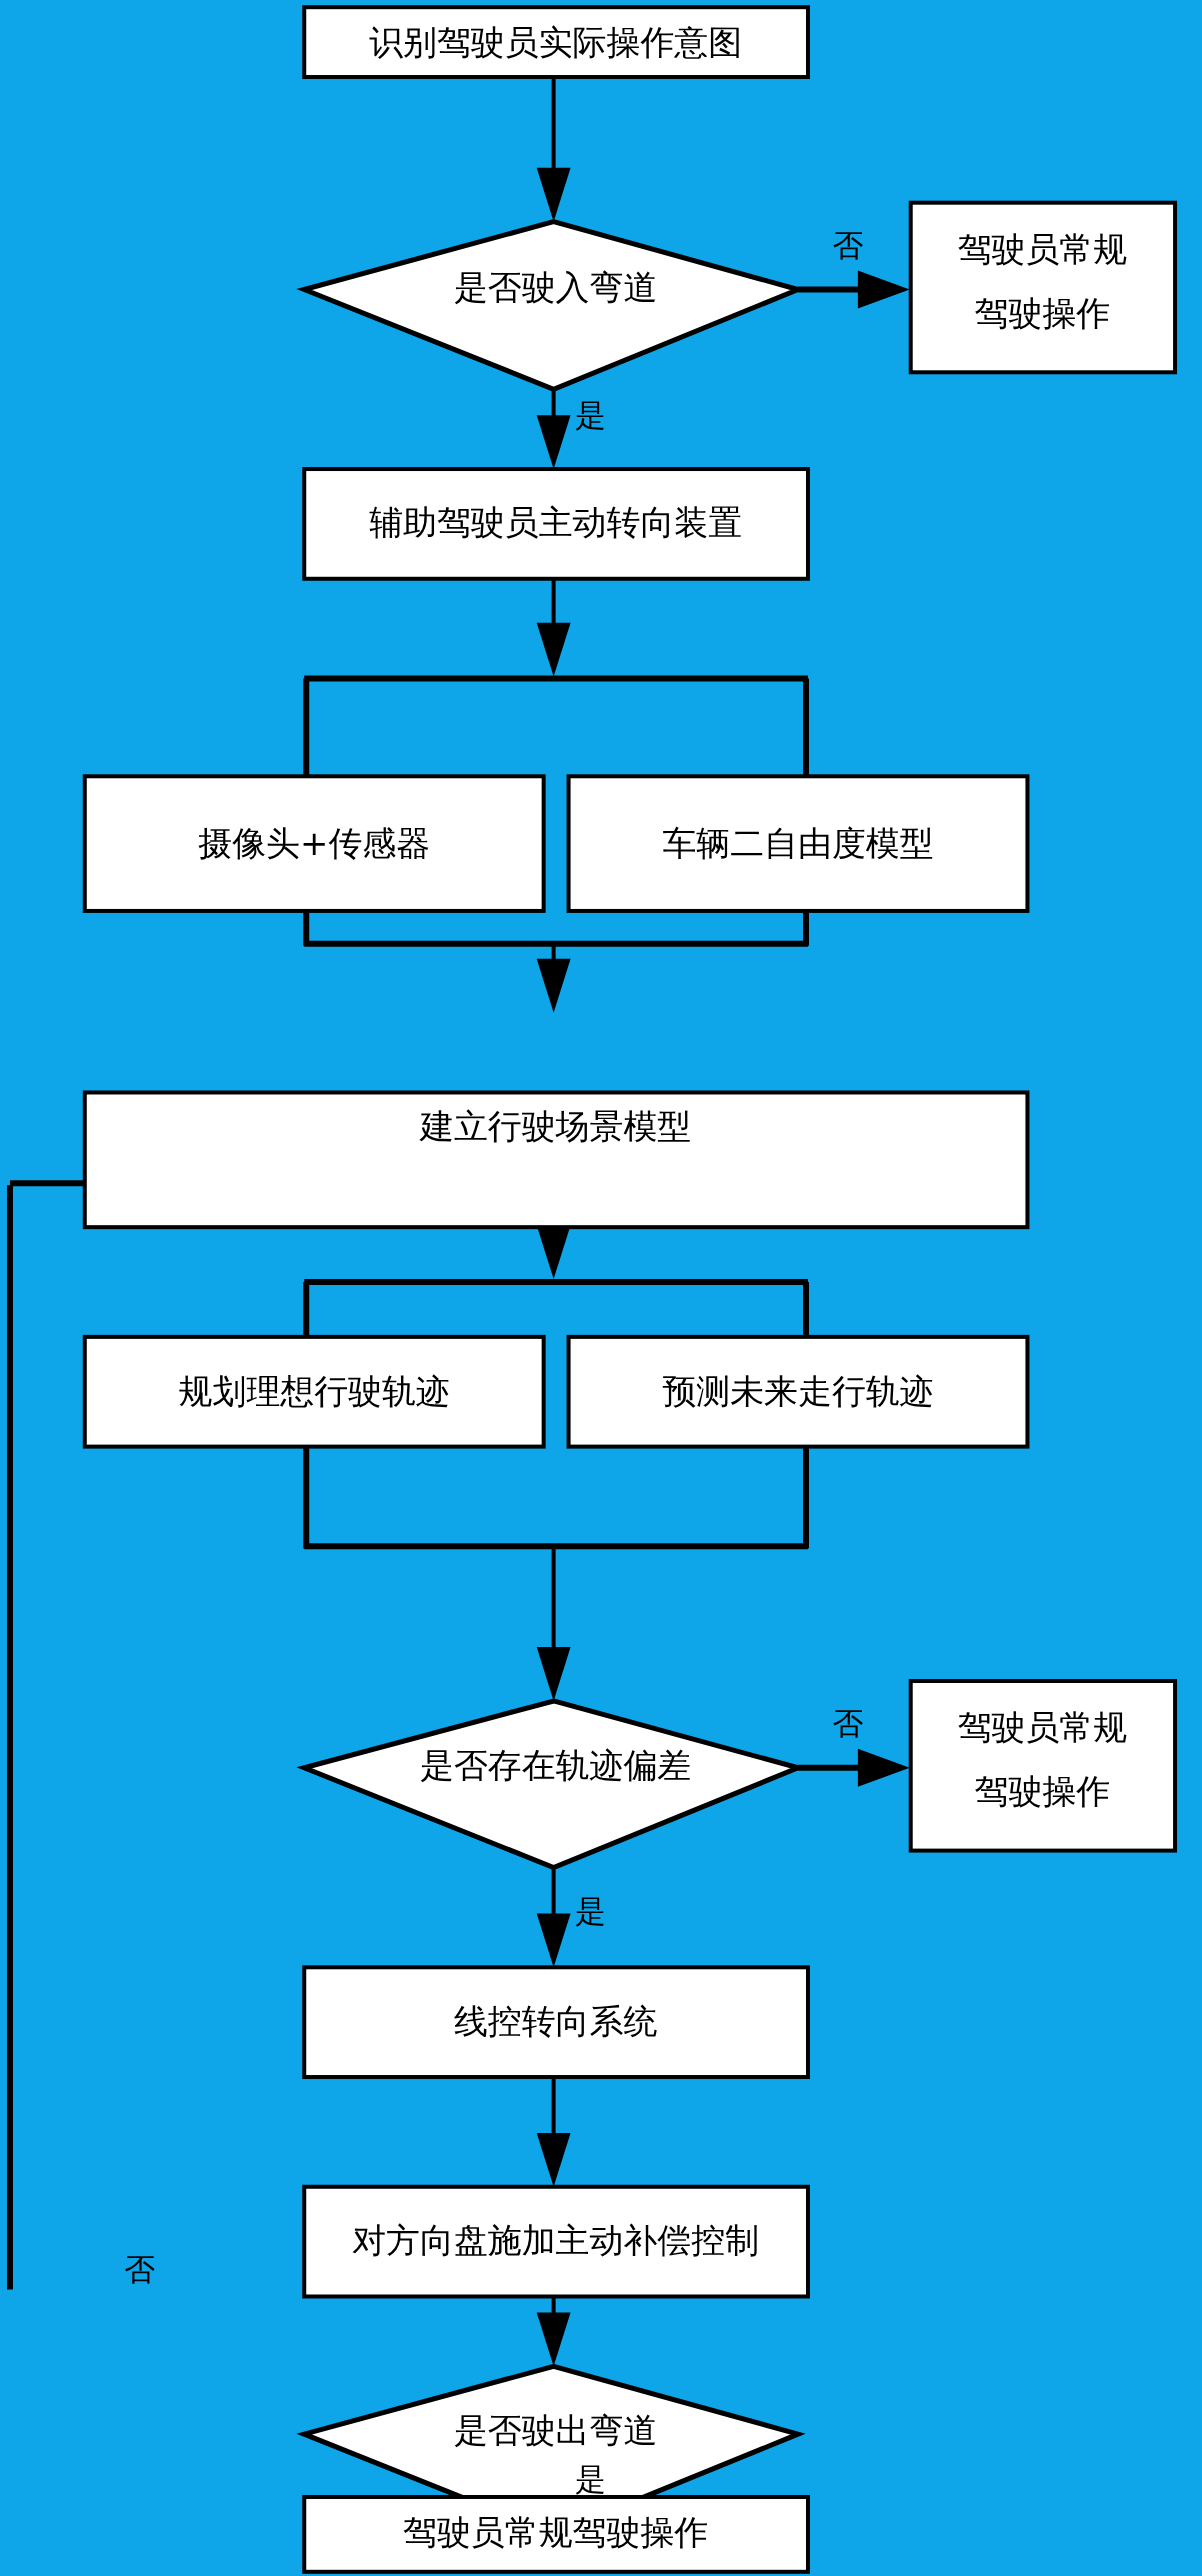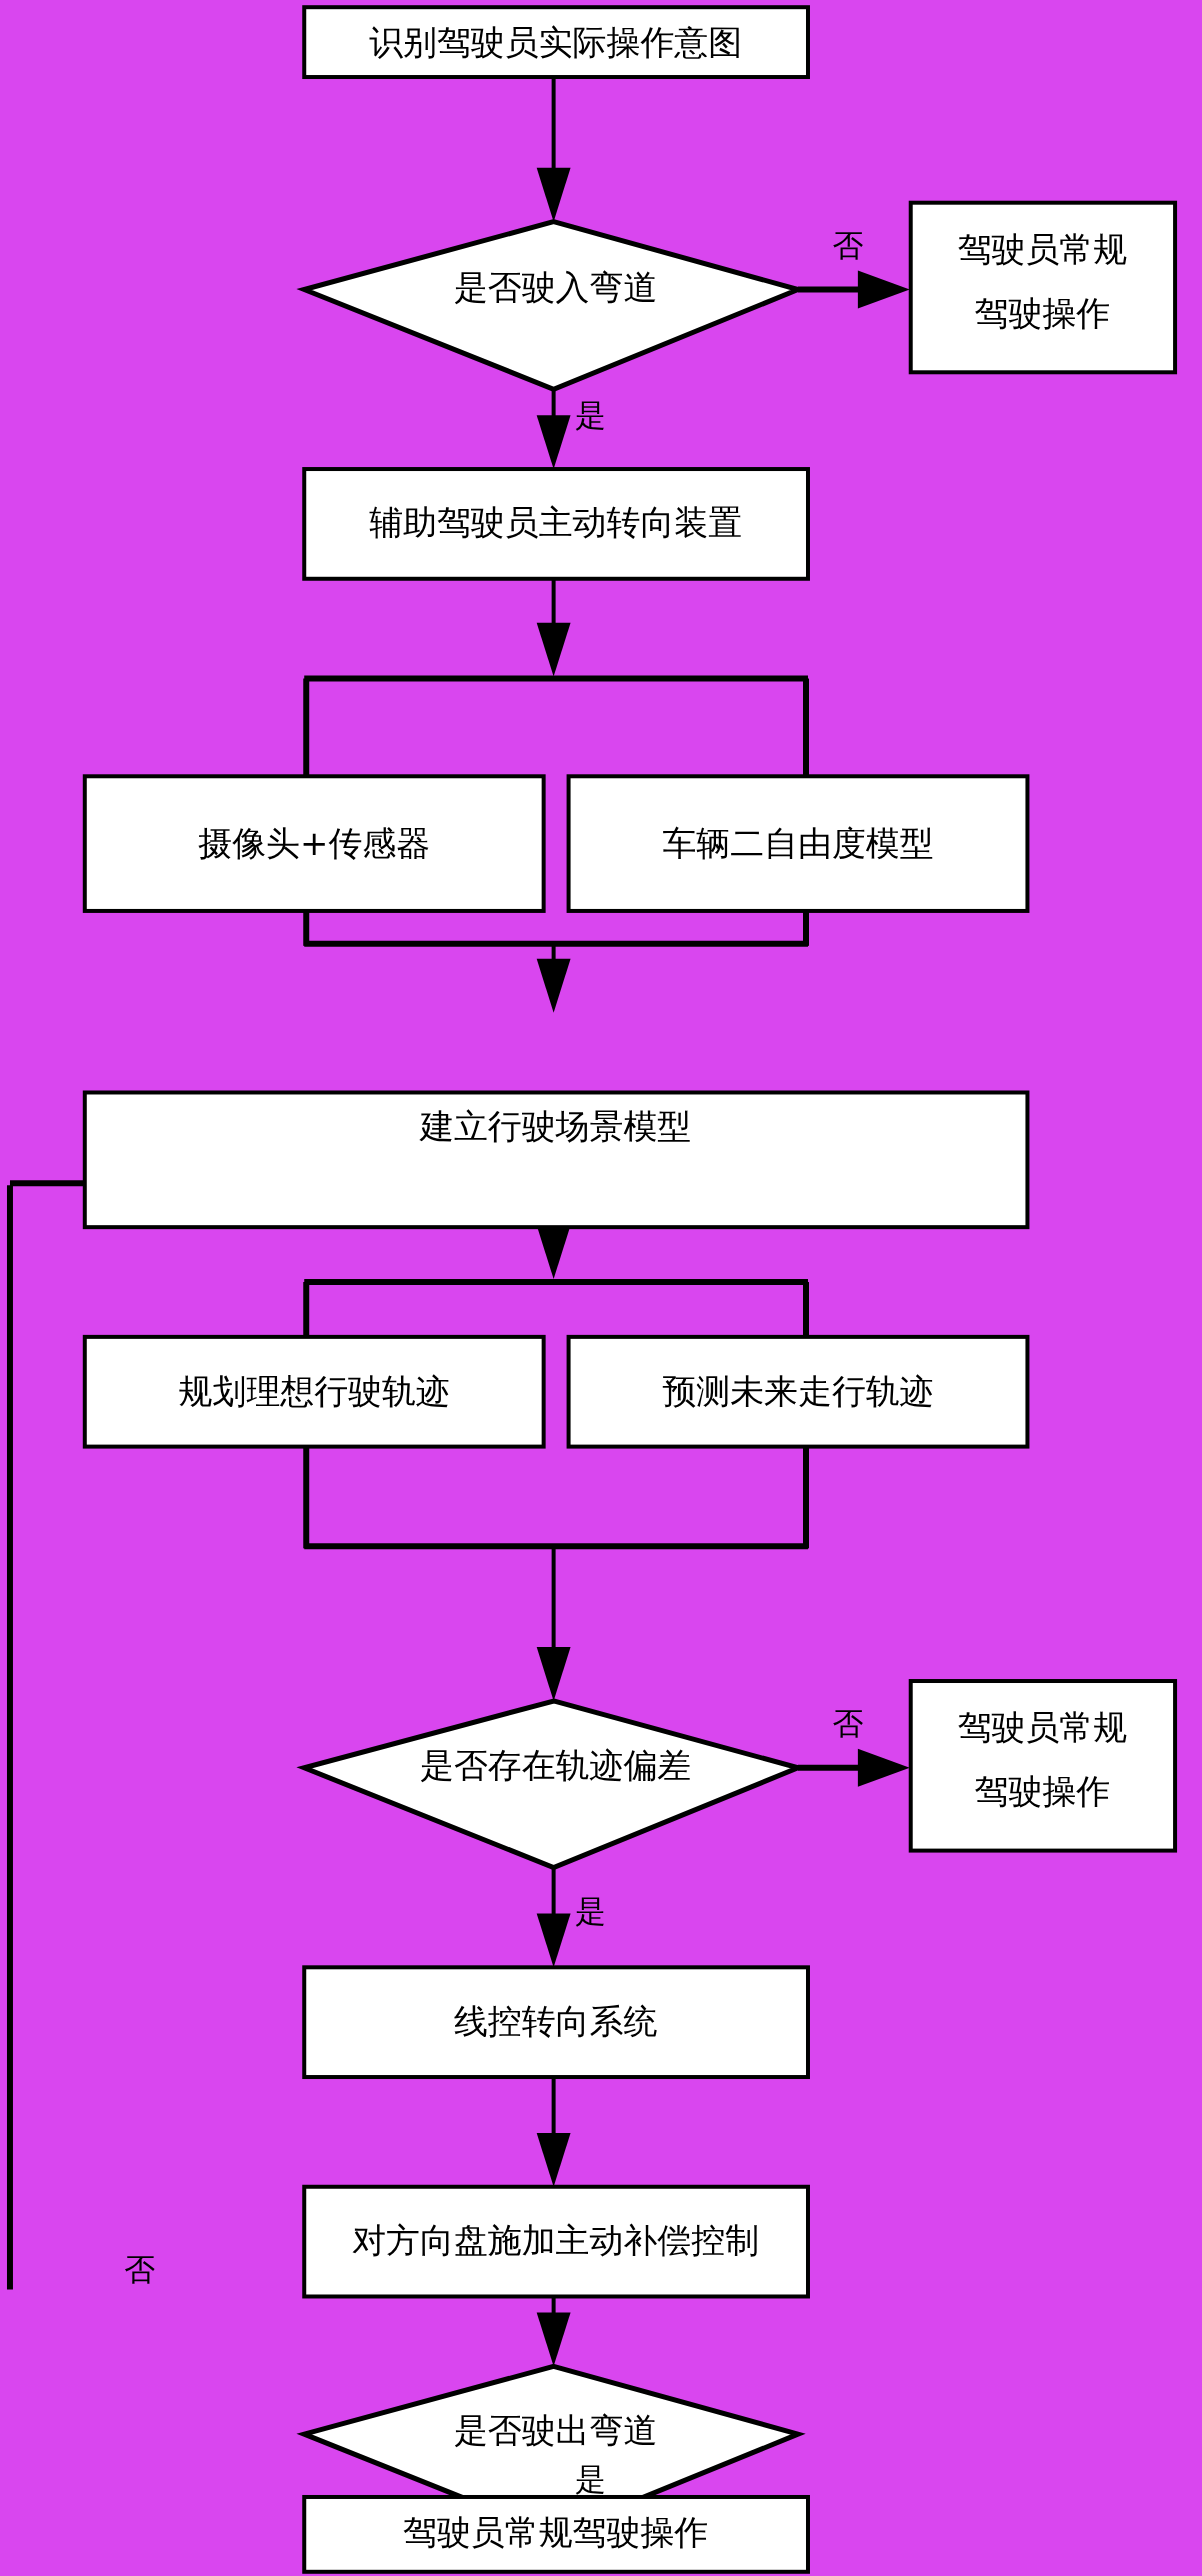--- a/index.html
+++ b/index.html
@@ -7,21 +7,21 @@
     padding: 0;
     background: #ffffff;
   }
   body {
     font-family: "DejaVu Sans", "Liberation Sans", sans-serif;
   }
   #flowchart-root {
     position: relative;
     width: 1202px;
     height: 2576px;
-    background: #d946ef;
+    background: #0ea5e9;
     overflow: hidden;
   }
   svg#flow-svg {
     position: absolute;
     top: 0;
     left: 0;
     width: 1202px;
     height: 2576px;
     display: block;
   }

